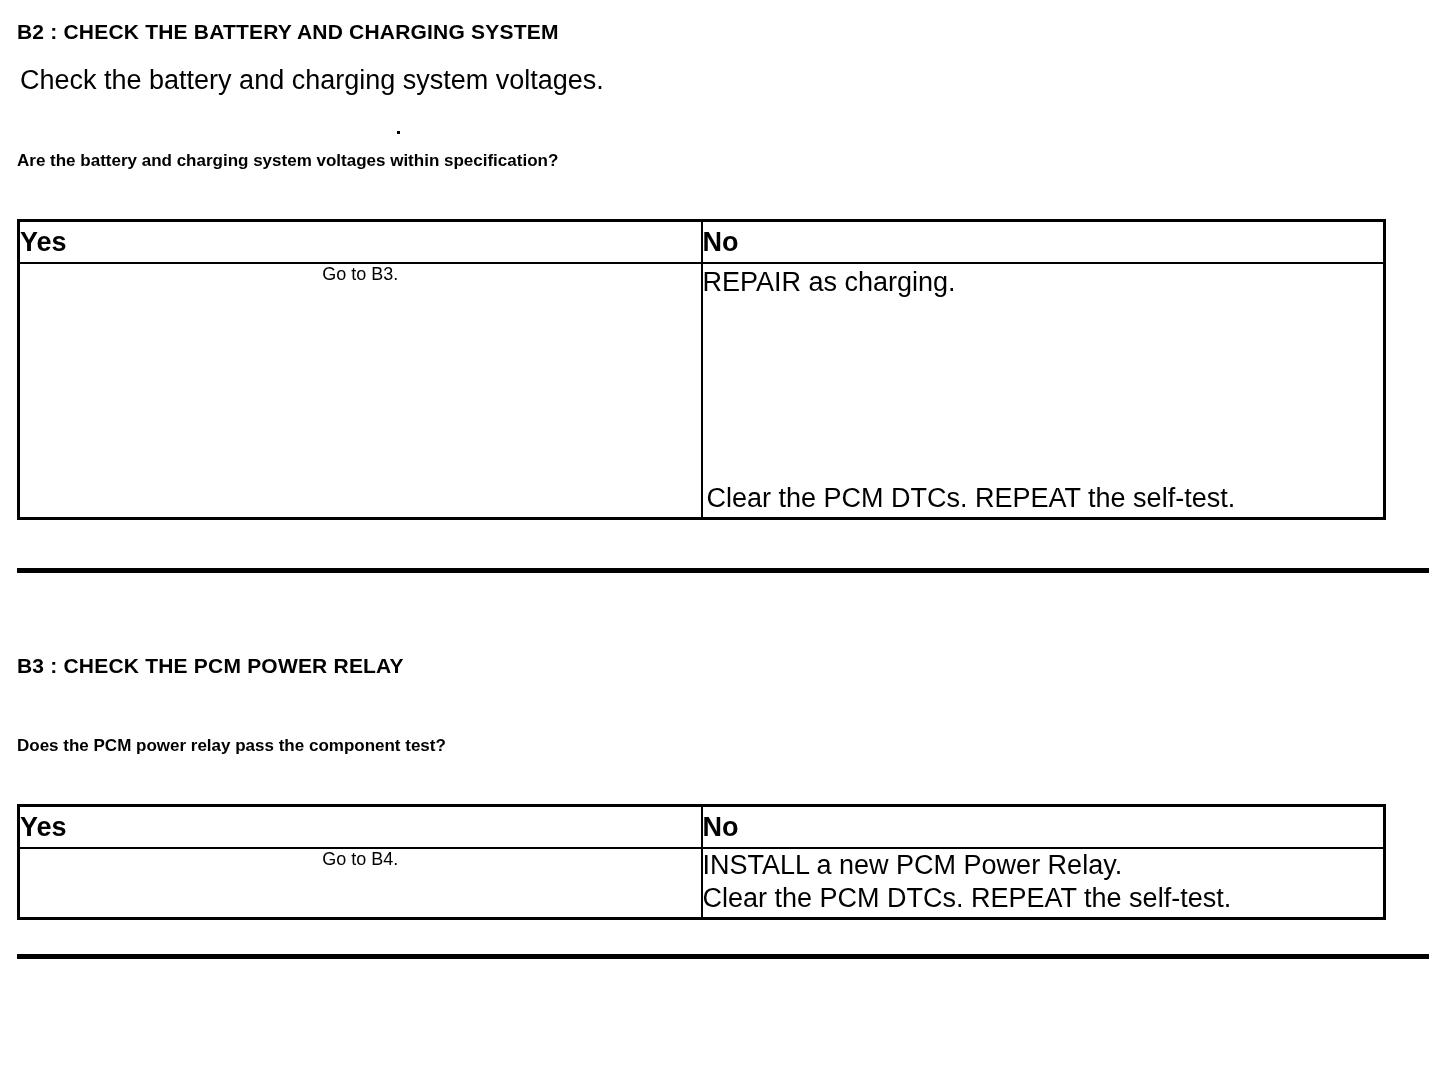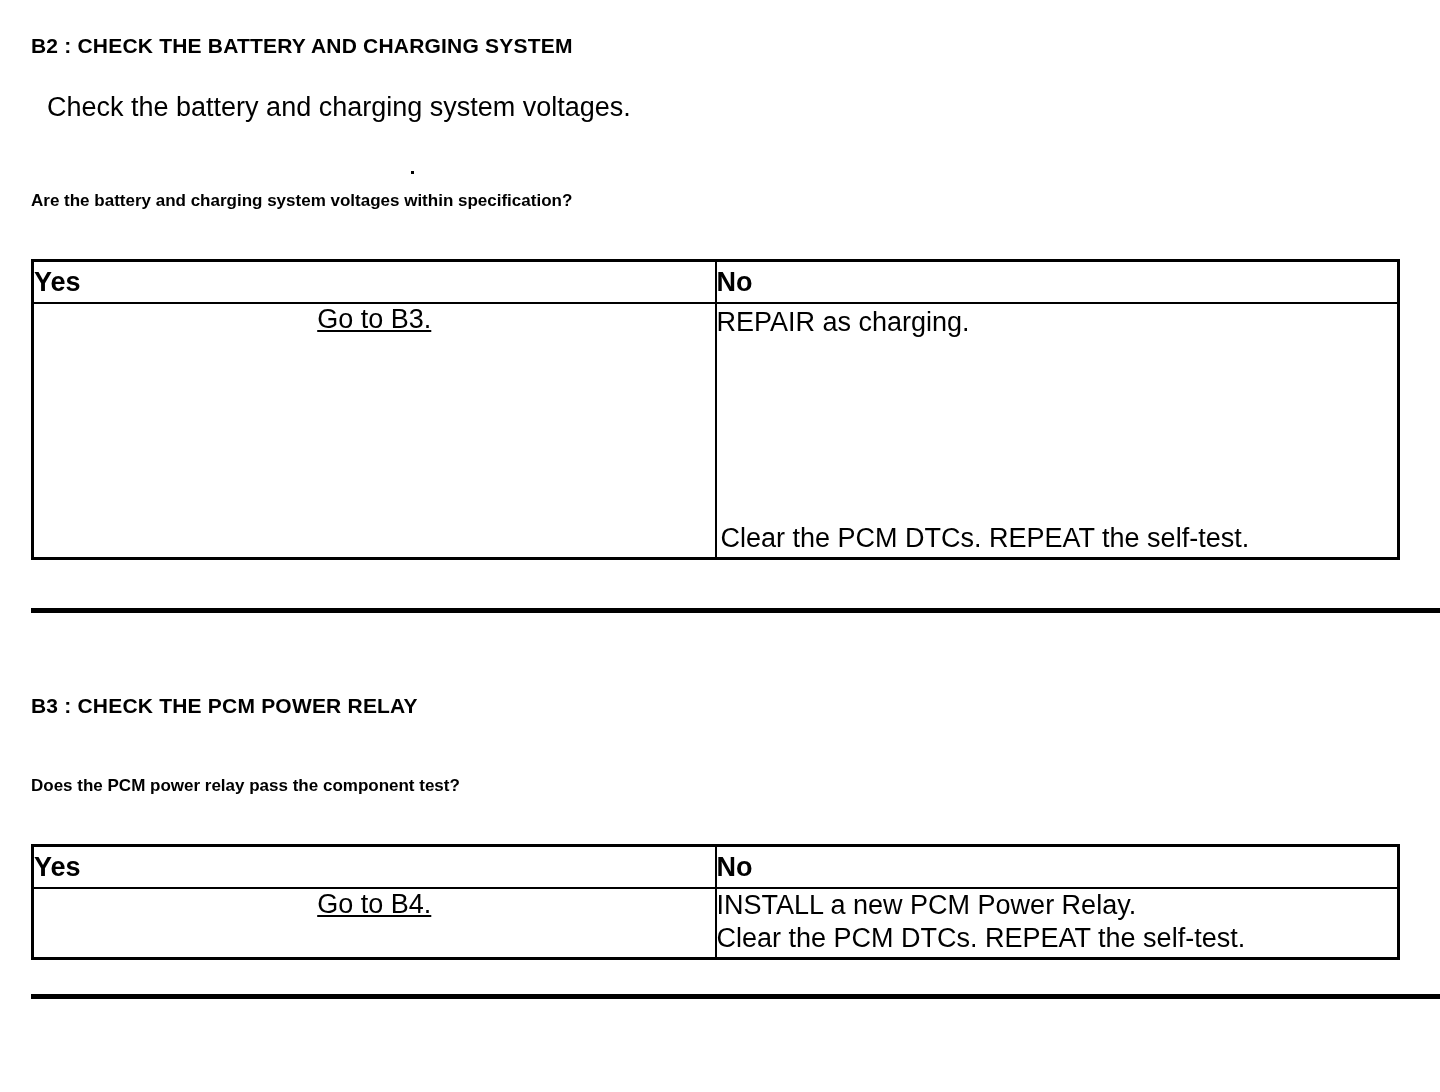--- a/index.html
+++ b/index.html
@@ -11,39 +11,39 @@
     width: 1440px;
     height: 1092px;
     font-family: "Liberation Sans", sans-serif;
     color: #000000;
     overflow: hidden;
   }
   .page {
     position: relative;
     width: 1276px;
     height: 1092px;
-    padding: 17px;
+    padding: 3px;
     box-sizing: border-box;
   }
   .step {
     padding: 0 14px;
   }
   .step-title {
     font-size: 21px;
     font-weight: bold;
     letter-spacing: 0.2px;
     margin: 0;
     padding: 0;
     line-height: 1.25;
   }
   .step-action {
     font-size: 27px;
     font-weight: normal;
     line-height: 1.25;
-    margin: 16px;
+    margin: 3px;
     padding: 0;
   }
   .step-question {
     font-size: 17px;
     font-weight: bold;
     line-height: 1.25;
     margin: 0;
     padding: 0;
   }
   table.decision {
@@ -64,23 +64,22 @@
     text-align: left;
     height: 40px;
     line-height: 40px;
   }
   .col-yes { width: 683px; }
   .col-no  { width: 683px; }
 
   td.yes-cell {
     text-align: center;
     vertical-align: middle;
-    font-size: 27px;
+    font-size: 18px;
     font-weight: normal;
-    text-decoration: underline;
   }
   td.no-cell {
     position: relative;
     font-size: 27px;
     font-weight: normal;
     padding-left: 4px;
     padding-right: 2px;
   }
   .no-top {
     padding-top: 2px;

